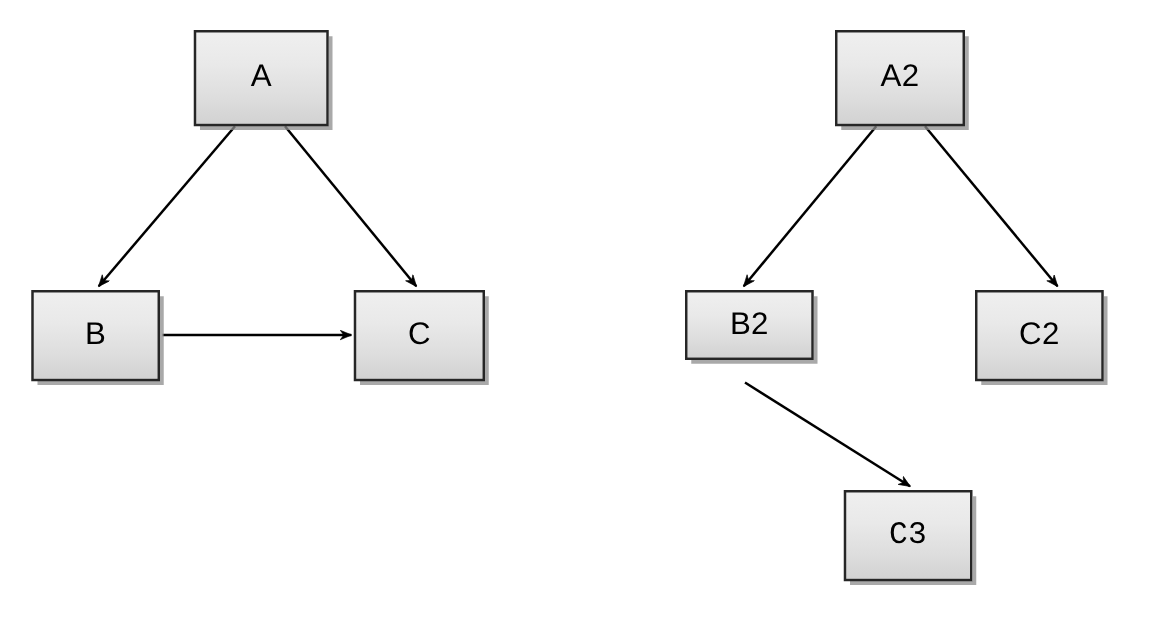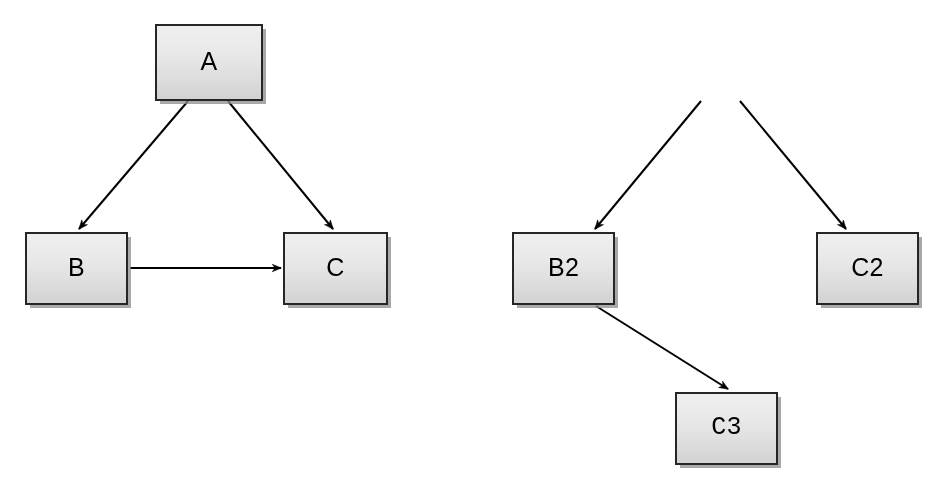--- a/index.html
+++ b/index.html
@@ -71,23 +71,26 @@
   <div class="node" style="left:155px; top:24px; width:108px; height:77px;">
     <span class="node-label">A</span>
   </div>
   <div class="node" style="left:25px; top:232px; width:103px; height:73px;">
     <span class="node-label">B</span>
   </div>
   <div class="node" style="left:283px; top:232px; width:105px; height:73px;">
     <span class="node-label">C</span>
   </div>
 
-  <div class="node" style="left:512px; top:232px; width:103px; height:73px;">
+  <div class="node" style="left:668px; top:24px; width:104px; height:77px;">
+    <span class="node-label">A2</span>
+  </div>
+  <div class="node" style="left:548px; top:232px; width:103px; height:56px;">
     <span class="node-label">B2</span>
   </div>
-  <div class="node" style="left:816px; top:232px; width:103px; height:73px;">
+  <div class="node" style="left:780px; top:232px; width:103px; height:73px;">
     <span class="node-label">C2</span>
   </div>
   <div class="node" style="left:675px; top:392px; width:103px; height:73px;font-family:Liberation Mono, monospace;">
     <span class="node-label">C3</span>
   </div>
 
 </div>
 
 </body></html>

